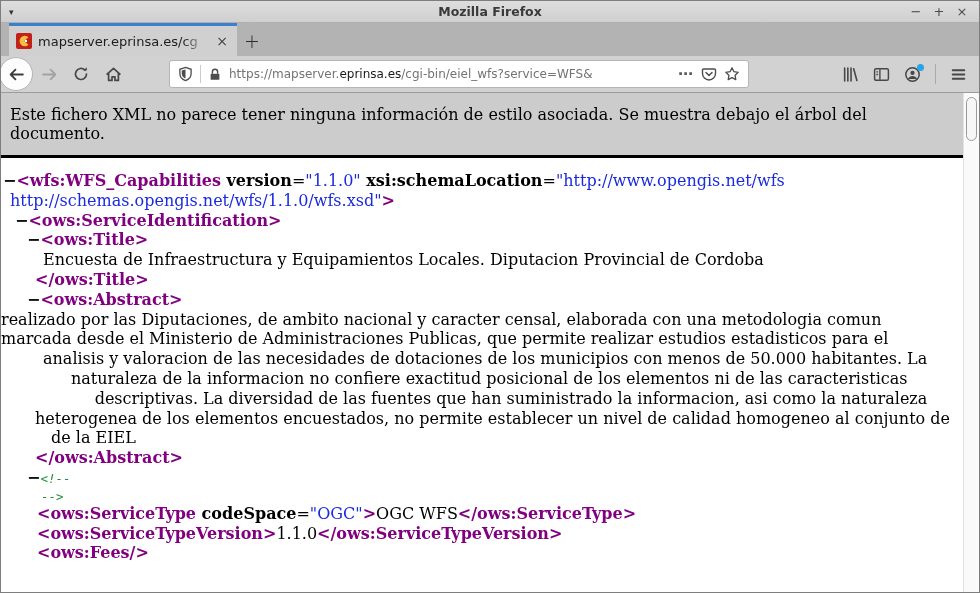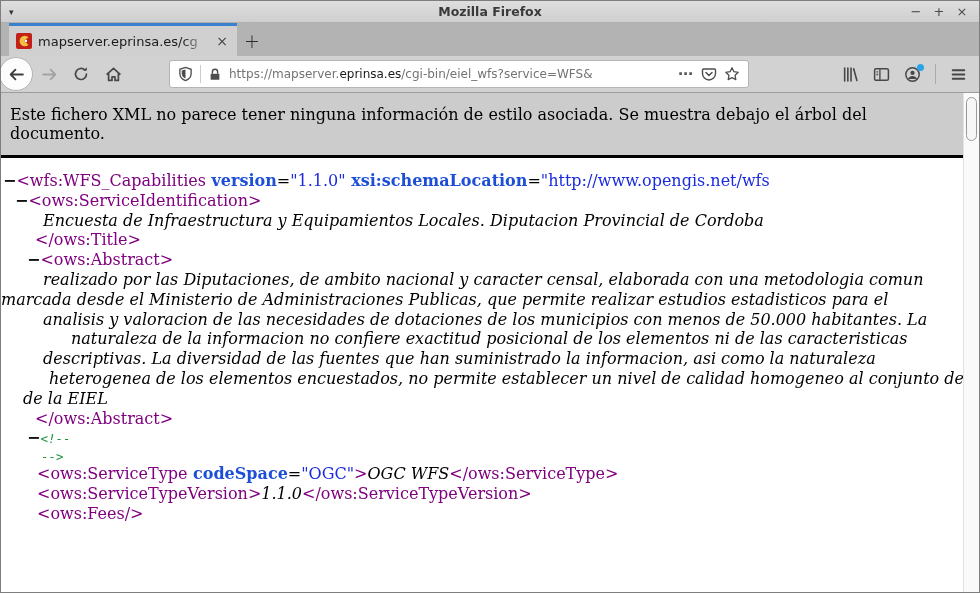--- a/index.html
+++ b/index.html
@@ -80,25 +80,25 @@
     font-family:"DejaVu Serif","Liberation Serif",serif;font-size:16px;color:#000;
     margin-right:16px;
   }
   .xml-tree{
     padding-top:13px;font-family:"DejaVu Serif","Liberation Serif",serif;
     font-size:16px;color:#000;
   }
   .xline{line-height:19.8px;white-space:nowrap;}
   .xline.tight{line-height:14px;}
   .t-dash{color:#000;font-weight:bold;cursor:pointer;}
-  .t-tag{color:var(--tag);font-weight:normal;}
-  .t-attr{color:#1d4ed8;font-weight:bold;}
+  .t-tag{color:var(--tag);font-weight:bold;}
+  .t-attr{color:#000000;font-weight:bold;}
   .t-eq{color:#000;}
   .t-val{color:var(--val);}
-  .t-text{color:#000;font-style:italic;}
+  .t-text{color:#000;}
   .t-comment{
     color:var(--cmt);font-style:italic;font-size:12.5px;
     font-family:"DejaVu Sans Mono","Liberation Mono",monospace;
   }
   
   .scrollbar{
     position:absolute;top:0;right:0;bottom:0;width:16px;
     background:#fafafa;border-left:1px solid #e2e2e2;
   }
   .scroll-thumb{
@@ -221,31 +221,33 @@
             <path d="M2.5 4h11M2.5 8h11M2.5 12h11" stroke="#474747" stroke-width="1.7" stroke-linecap="round"></path>
           </svg>
       </span>
     </div>
   </div>
 
   <div class="content">
     <div class="notice">Este fichero XML no parece tener ninguna información de estilo asociada. Se muestra debajo el árbol del documento.</div>
     <div class="xml-tree">
         <div class="xline" style="padding-left: 2px;"><span class="t-dash">−</span><span class="t-tag">&lt;wfs:WFS_Capabilities</span><span class="t-attr"> version</span><span class="t-eq">=</span><span class="t-val">"1.1.0"</span><span class="t-attr"> xsi:schemaLocation</span><span class="t-eq">=</span><span class="t-val">"http://www.opengis.net/wfs</span></div>
+        <div class="xline" style="padding-left: 9px;"><span class="t-val">http://schemas.opengis.net/wfs/1.1.0/wfs.xsd"</span><span class="t-tag">&gt;</span></div>
         <div class="xline" style="padding-left: 14px;"><span class="t-dash">−</span><span class="t-tag">&lt;ows:ServiceIdentification&gt;</span></div>
+        <div class="xline" style="padding-left: 26px;"><span class="t-dash">−</span><span class="t-tag">&lt;ows:Title&gt;</span></div>
         <div class="xline" style="padding-left: 42px;"><span class="t-text">Encuesta de Infraestructura y Equipamientos Locales. Diputacion Provincial de Cordoba</span></div>
         <div class="xline" style="padding-left: 34px;"><span class="t-tag">&lt;/ows:Title&gt;</span></div>
         <div class="xline" style="padding-left: 26px;"><span class="t-dash">−</span><span class="t-tag">&lt;ows:Abstract&gt;</span></div>
-        <div class="xline" style="padding-left: 42px;"><span class="t-text">realizado por las Diputaciones, de ambito nacional y caracter censal, elaborada con una metodologia comun</span></div>
+        <div class="xline" style=""><span class="t-text">realizado por las Diputaciones, de ambito nacional y caracter censal, elaborada con una metodologia comun</span></div>
         <div class="xline" style=""><span class="t-text">marcada desde el Ministerio de Administraciones Publicas, que permite realizar estudios estadisticos para el</span></div>
         <div class="xline" style="padding-left: 42px;"><span class="t-text">analisis y valoracion de las necesidades de dotaciones de los municipios con menos de 50.000 habitantes. La</span></div>
         <div class="xline" style="padding-left: 42px; margin-left: 28px;"><span class="t-text">naturaleza de la informacion no confiere exactitud posicional de los elementos ni de las caracteristicas</span></div>
-        <div class="xline" style="padding-left: 42px;"><span class="t-text">descriptivas. La diversidad de las fuentes que han suministrado la informacion, asi como la naturaleza</span></div>
-        <div class="xline" style="padding-left: 48px;"><span class="t-text">heterogenea de los elementos encuestados, no permite establecer un nivel de calidad homogeneo al conjunto de</span></div>
-        <div class="xline" style="padding-left: 22px;"><span class="t-text">de la EIEL</span></div>
+        <div class="xline" style="padding-left: 42px; text-align: center;"><span class="t-text">descriptivas. La diversidad de las fuentes que han suministrado la informacion, asi como la naturaleza</span></div>
+        <div class="xline" style="padding-left: 34px;"><span class="t-text">heterogenea de los elementos encuestados, no permite establecer un nivel de calidad homogeneo al conjunto de</span></div>
+        <div class="xline" style="padding-left: 50px;"><span class="t-text">de la EIEL</span></div>
         <div class="xline" style="padding-left: 34px;"><span class="t-tag">&lt;/ows:Abstract&gt;</span></div>
         <div class="xline" style="padding-left: 26px;"><span class="t-dash">−</span><span class="t-comment">&lt;!--</span></div>
         <div class="xline tight" style="padding-left: 40px;"><span class="t-comment">--&gt;</span></div>
         <div class="xline" style="padding-left: 36px;"><span class="t-tag">&lt;ows:ServiceType</span><span class="t-attr"> codeSpace</span><span class="t-eq">=</span><span class="t-val">"OGC"</span><span class="t-tag">&gt;</span><span class="t-text">OGC WFS</span><span class="t-tag">&lt;/ows:ServiceType&gt;</span></div>
         <div class="xline" style="padding-left: 36px;"><span class="t-tag">&lt;ows:ServiceTypeVersion&gt;</span><span class="t-text">1.1.0</span><span class="t-tag">&lt;/ows:ServiceTypeVersion&gt;</span></div>
         <div class="xline" style="padding-left: 36px;"><span class="t-tag">&lt;ows:Fees/&gt;</span></div>
       </div>
     <div class="scrollbar">
       <div class="scroll-thumb"></div>
     </div>

